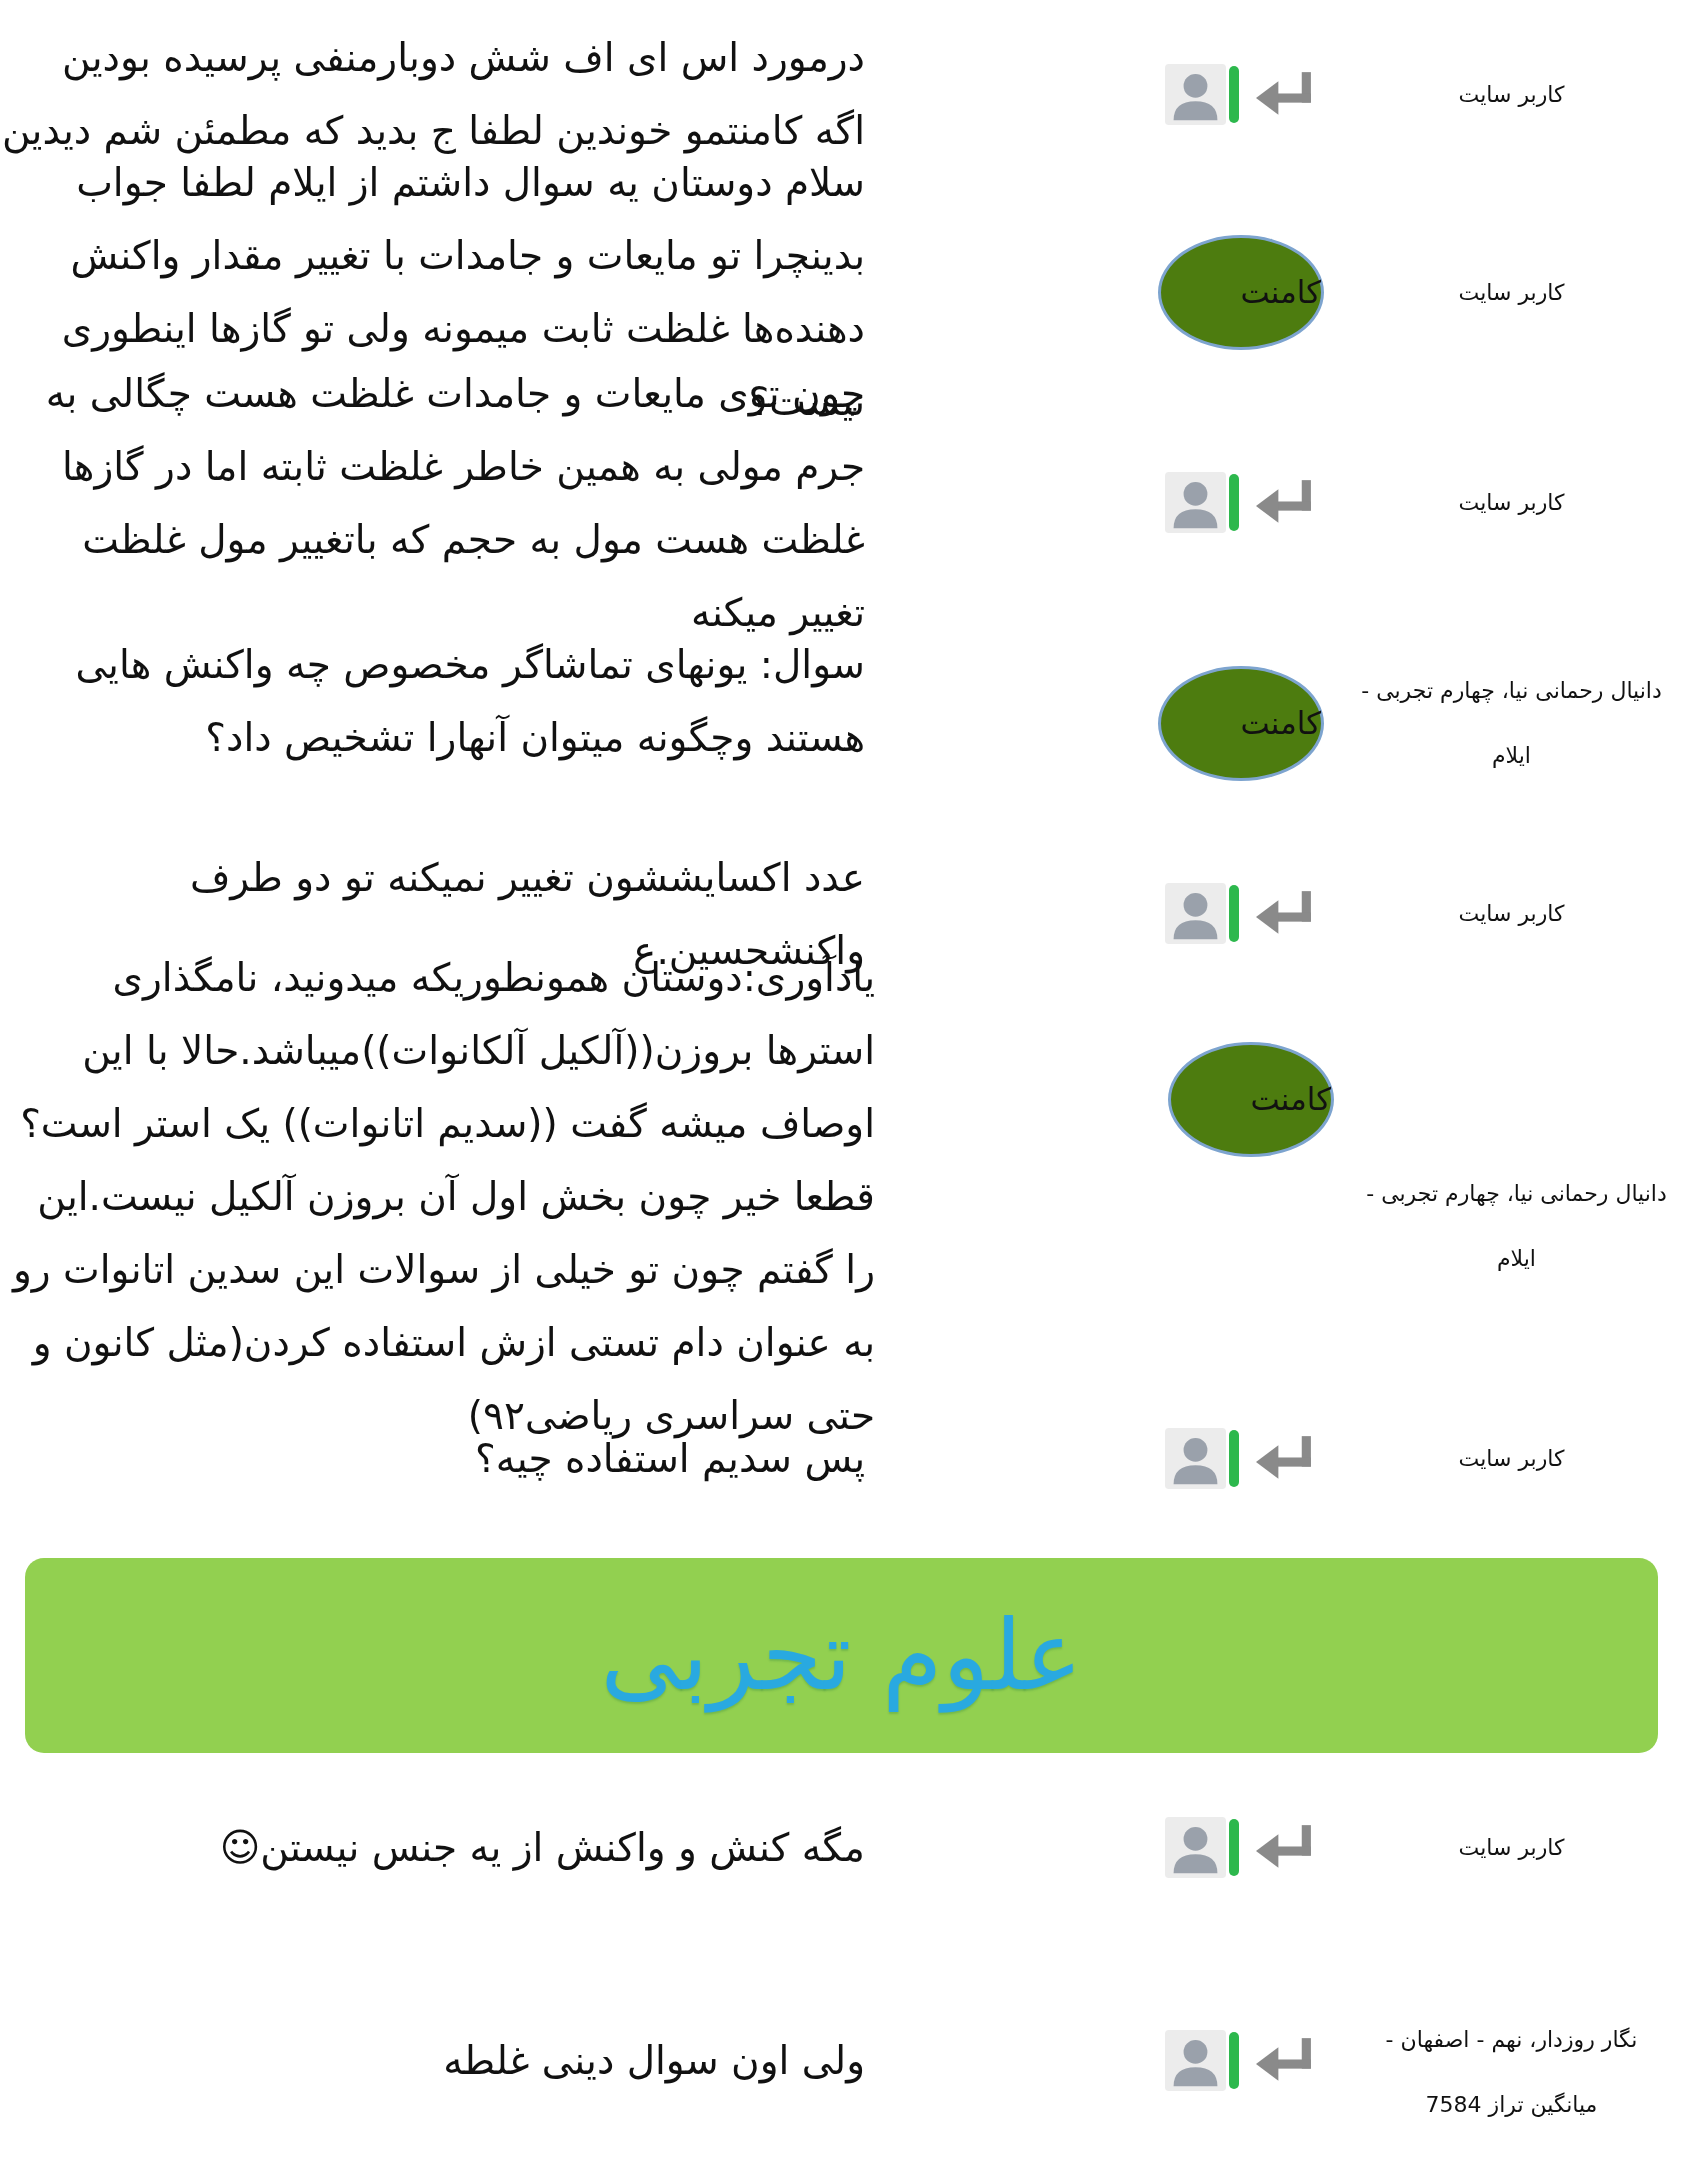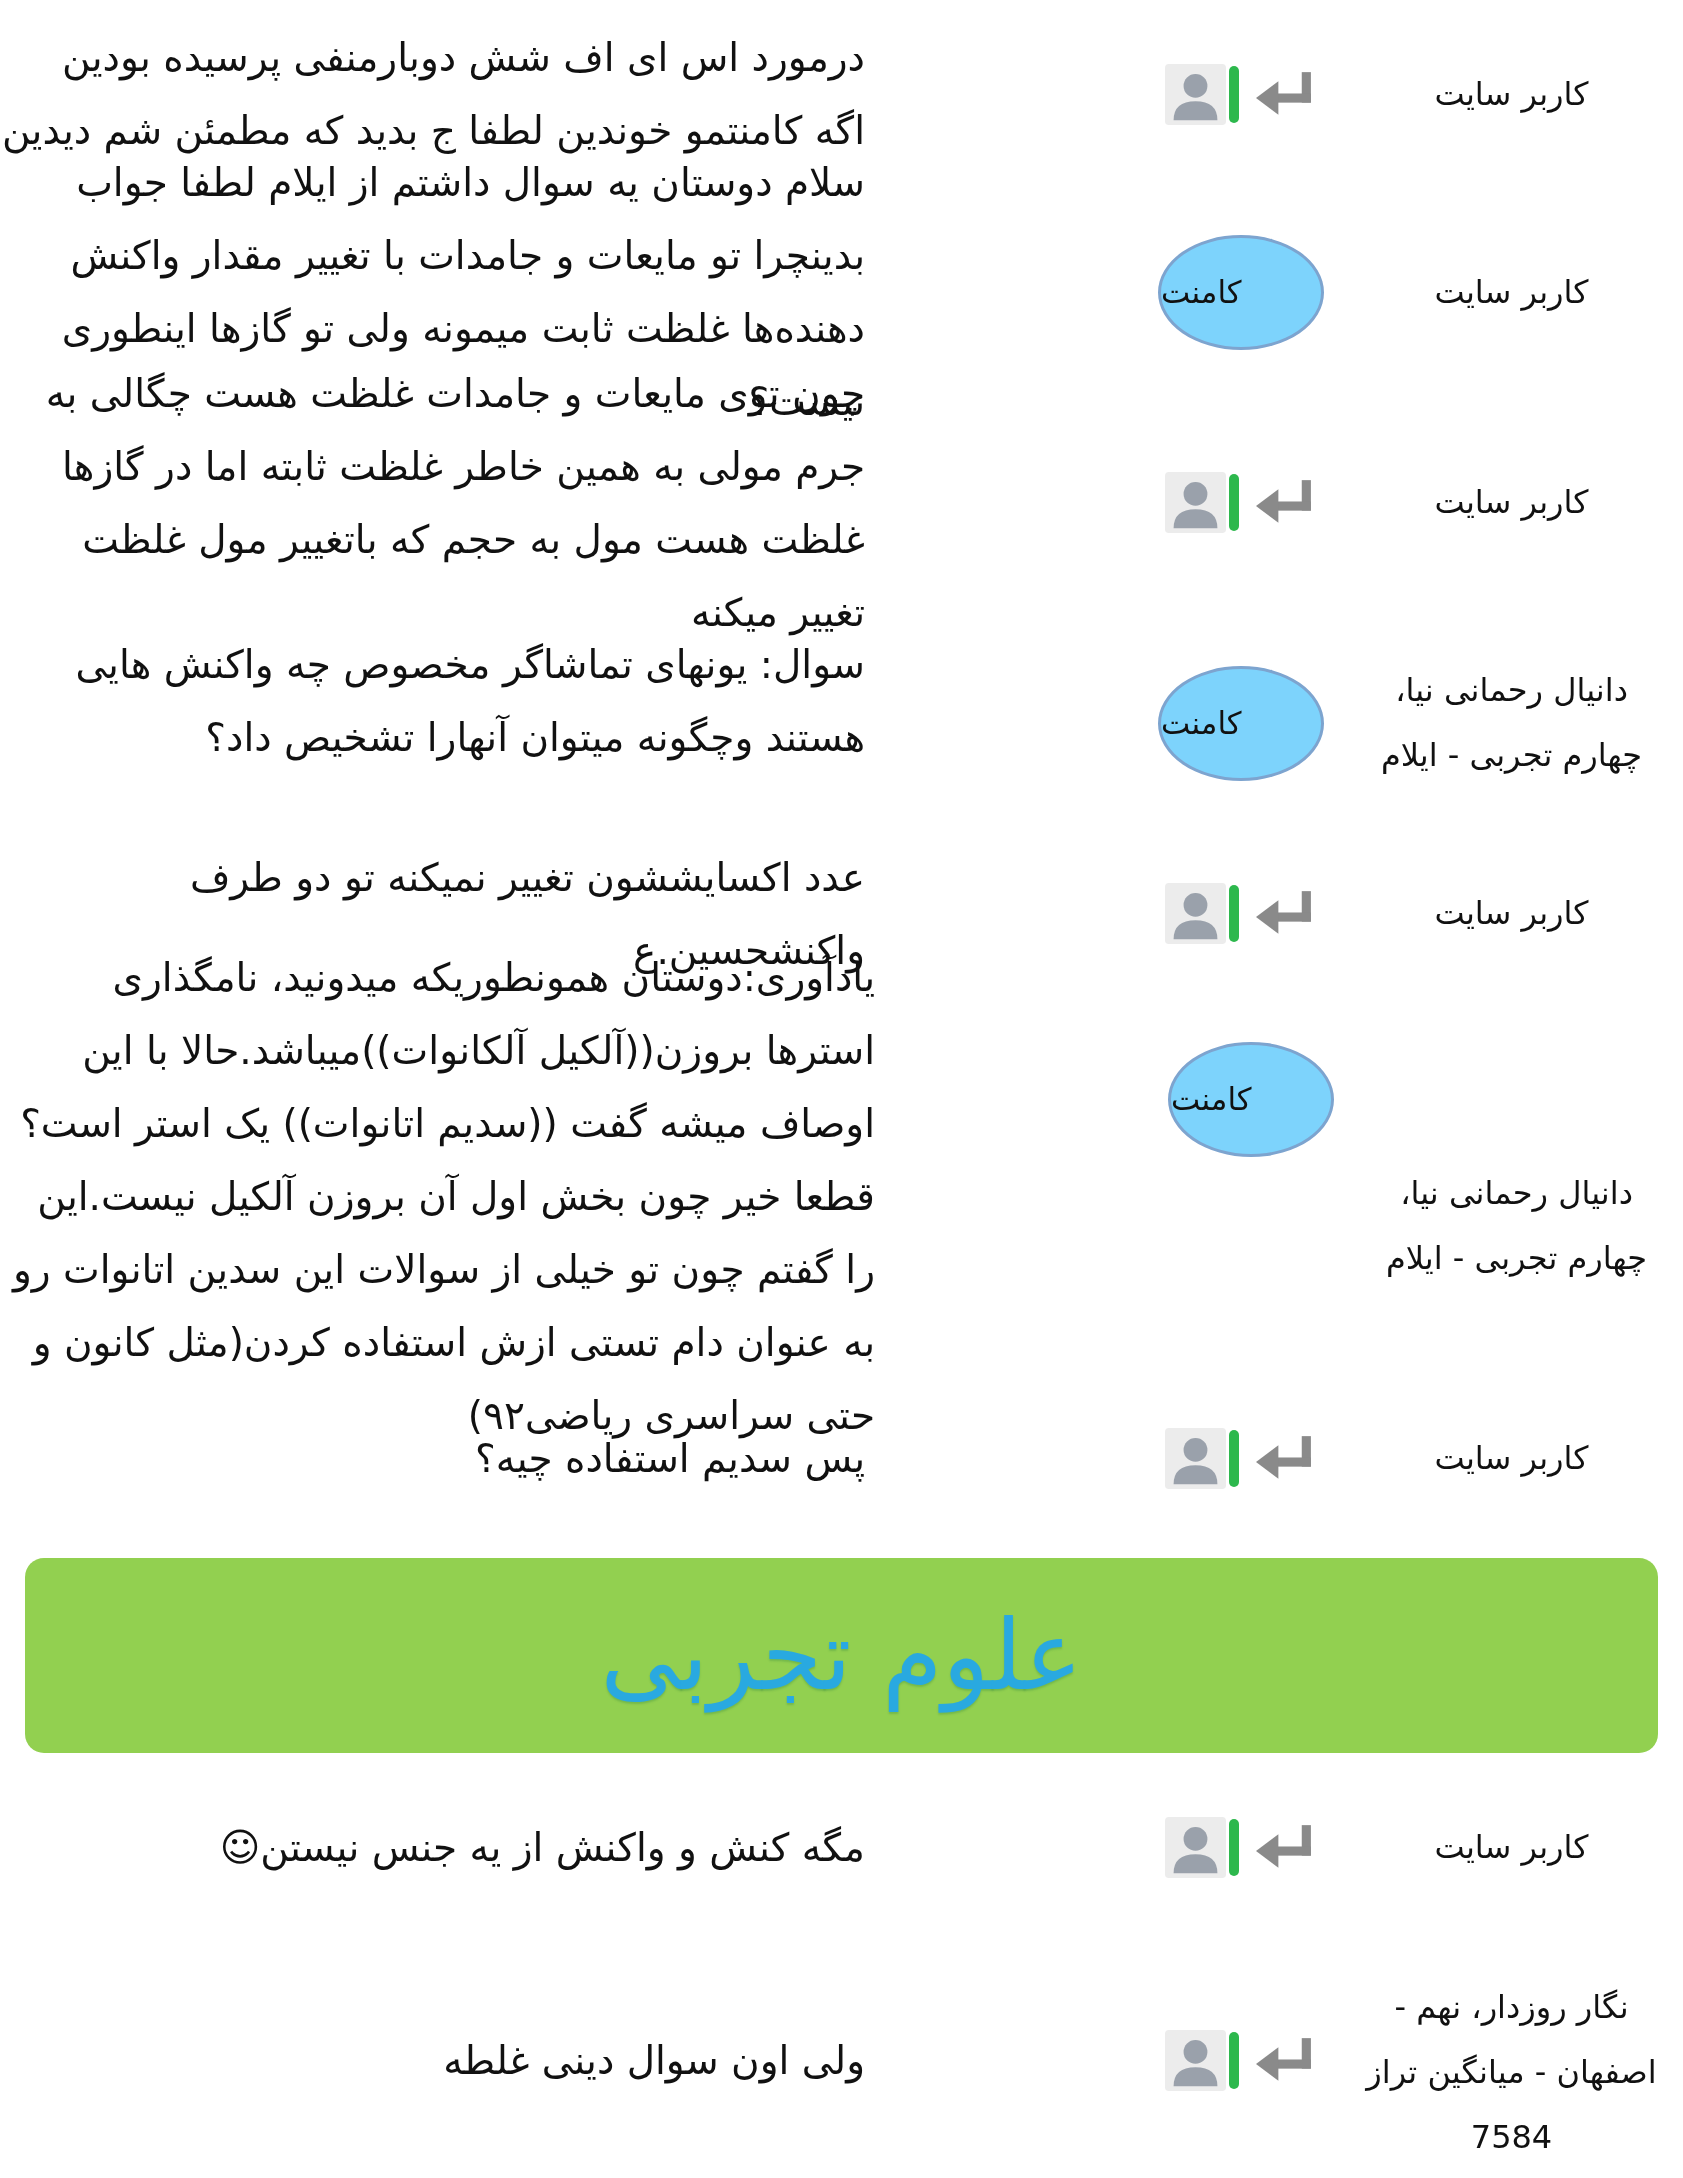--- a/index.html
+++ b/index.html
@@ -17,33 +17,33 @@
     font-size:39px;line-height:73px;padding-right:6px;box-sizing:border-box;
     letter-spacing:0;
   }
   .mid-spacer{flex:0 0 271px;}
   .icon-slot{
     flex:0 0 198px;display:flex;align-items:center;justify-content:center;
     position:relative;
   }
   .name-col{
     flex:1 1 auto;direction:rtl;text-align:center;
-    font-size:32px;line-height:65px;padding:0 14px;box-sizing:border-box;
+    font-size:22px;line-height:65px;padding:0 14px;box-sizing:border-box;
   }
 
   
   .icon-cluster{display:flex;align-items:center;}
   .avatar-box{display:flex;align-items:center;}
   .green-bar{width:10px;height:57px;border-radius:5px;background:#2db84d;margin-left:3px;}
   .reply-arrow{margin-left:17px;display:flex;align-items:center;}
 
   
   .comment-ellipse{
     width:166px;height:115px;border:3px solid #7da4cf;border-radius:50%;
-    display:flex;align-items:center;justify-content:flex-end;background:#7dd3fc;
+    display:flex;align-items:center;justify-content:flex-start;background:#4d7c0f;
     font-size:31px;direction:rtl;box-sizing:border-box;
   }
 
   
   .up22{position:relative;top:-22px;padding-left:7px;}
   .up90{position:relative;top:-89px;}
   .down8{position:relative;top:8px;margin-left:10px;}
   .down38{position:relative;top:38px;}
   .down12{position:relative;top:12px;}
 

